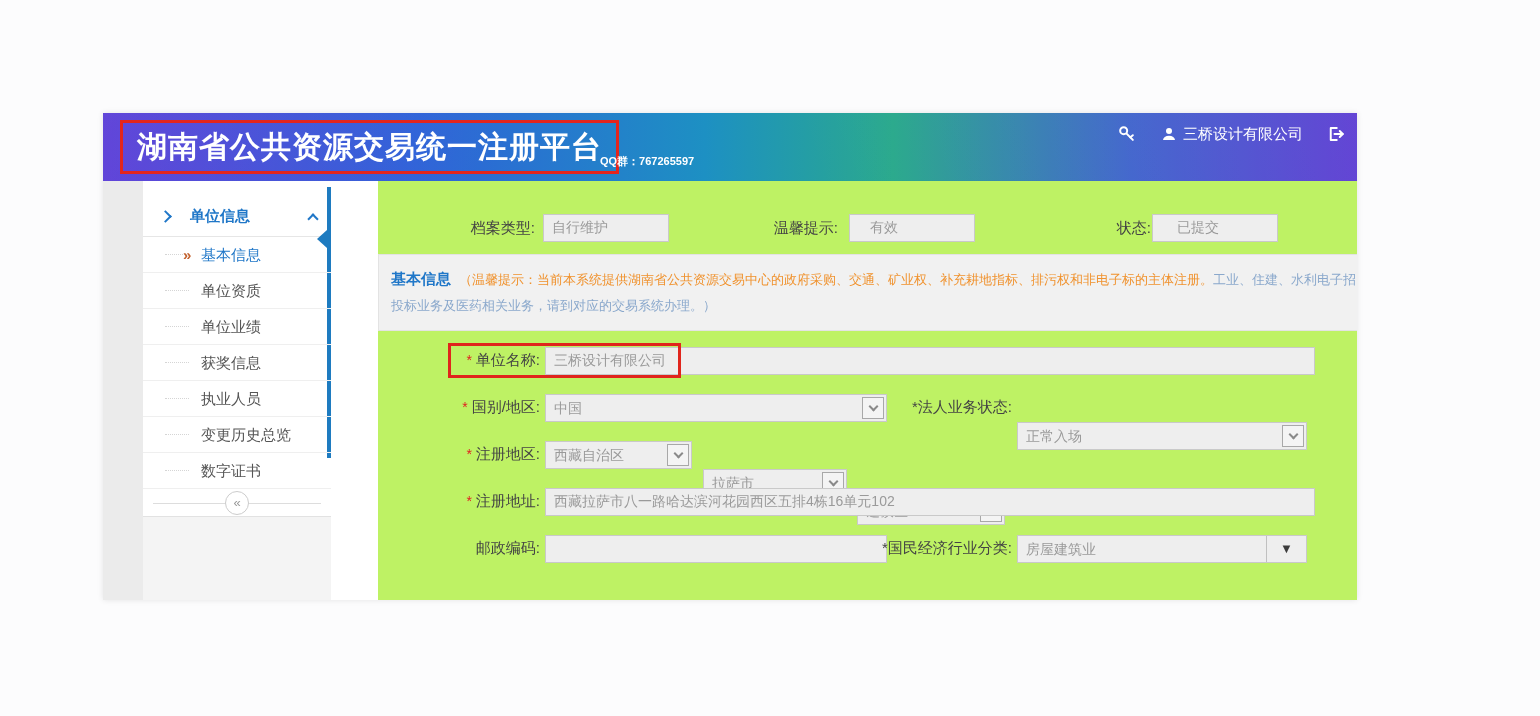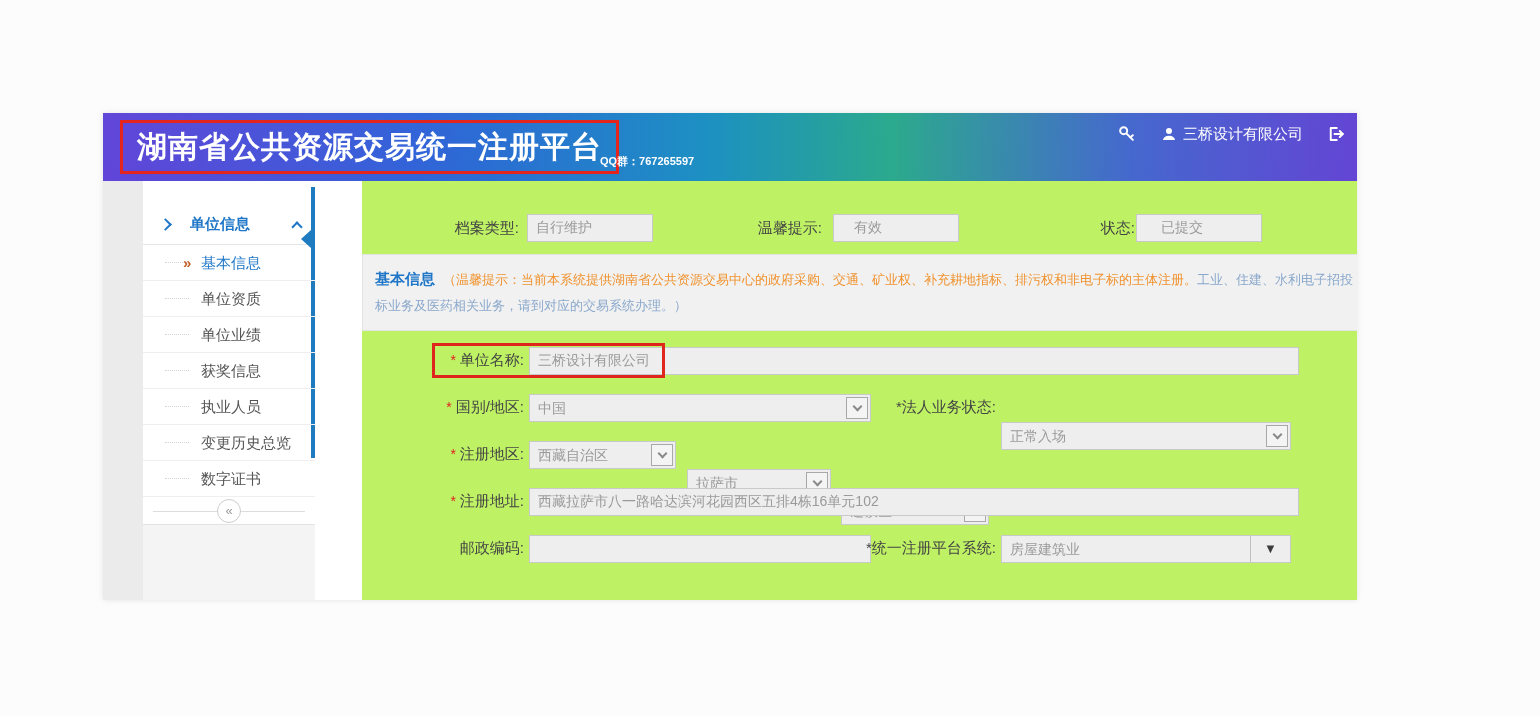--- a/index.html
+++ b/index.html
@@ -26,21 +26,21 @@
   .hdr-right svg { display:block; }
   .hdr-user { display:flex; align-items:center; gap:6px; color:#fff; font-size:15px; cursor:pointer; }
   
   .sys-tab {
     position:absolute; top:72px; right:4px; font-size:15px; font-weight:bold; color:#111; white-space:nowrap;
   }
   
   .body { position:absolute; top:68px; left:0; right:0; bottom:0; display:flex; }
   .gutter { width:40px; background:#ebebeb; }
   
-  .sidebar { width:172px; background:#fff; position:relative; display:flex; flex-direction:column; padding-top:24px; }
+  .sidebar { width:188px; background:#fff; position:relative; display:flex; flex-direction:column; padding-top:16px; }
   .side-bluebar { position:absolute; right:0; top:6px; width:4px; height:271px; background:#1e7bc0; }
   .side-group { height:40px; display:flex; align-items:center; padding:0 14px 0 18px; border-bottom:1px solid #e6e6e6; cursor:pointer; }
   .side-group .glabel { color:#2077c8; font-size:15px; font-weight:bold; margin-left:20px; flex:1; }
   .chev { display:inline-block; width:9px; height:9px; border-right:2px solid #2077c8; border-bottom:2px solid #2077c8; }
   .chev-right { transform:rotate(-45deg); }
   .chev-up { transform:rotate(-135deg); width:8px; height:8px; margin-top:4px; }
   .side-item { position:relative; height:36px; line-height:35px; padding-left:58px; font-size:15px; color:#555; border-bottom:1px solid #efefef; cursor:pointer; white-space:nowrap; }
   .side-item::before { content:""; position:absolute; left:22px; top:17px; width:24px; border-top:1px dotted #d5d5d5; }
   .side-item.active { color:#2077c8; }
   .side-item.active .marker { position:absolute; left:40px; top:0; color:#c4622e; font-size:15px; font-weight:bold; }
@@ -220,21 +220,21 @@
         </div>
 
         <div class="frow">
           <span class="flabel"><span class="req">*</span><span>注册地址:</span></span>
           <input class="ro-input fld w-full" readonly="" value="西藏拉萨市八一路哈达滨河花园西区五排4栋16单元102" style="">
         </div>
 
         <div class="frow">
           <span class="flabel"><span>邮政编码:</span></span>
           <input class="ro-input fld w-half" readonly="" value="" style="">
-          <span class="lbl2"><span class="req">*</span><span>统一注册平台系统:</span></span>
+          <span class="lbl2"><span class="req">*</span><span>国民经济行业分类:</span></span>
           <div class="ro-box sel-dark fld2">
             <span>房屋建筑业</span>
             <span class="darrow">▼</span>
           </div>
         </div>
 
       </div>
     </div>
   </div>
 </div>

